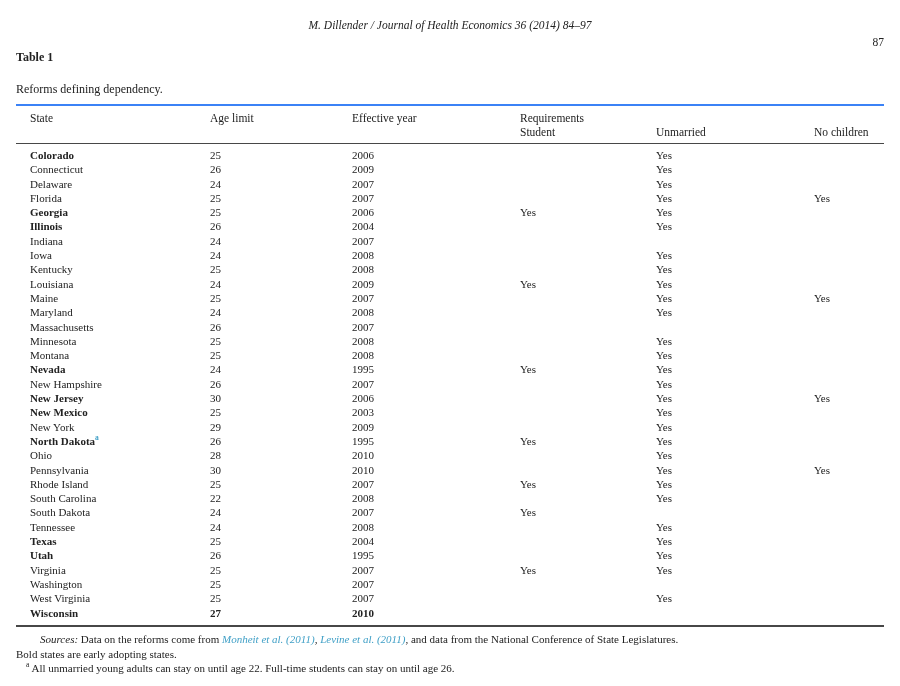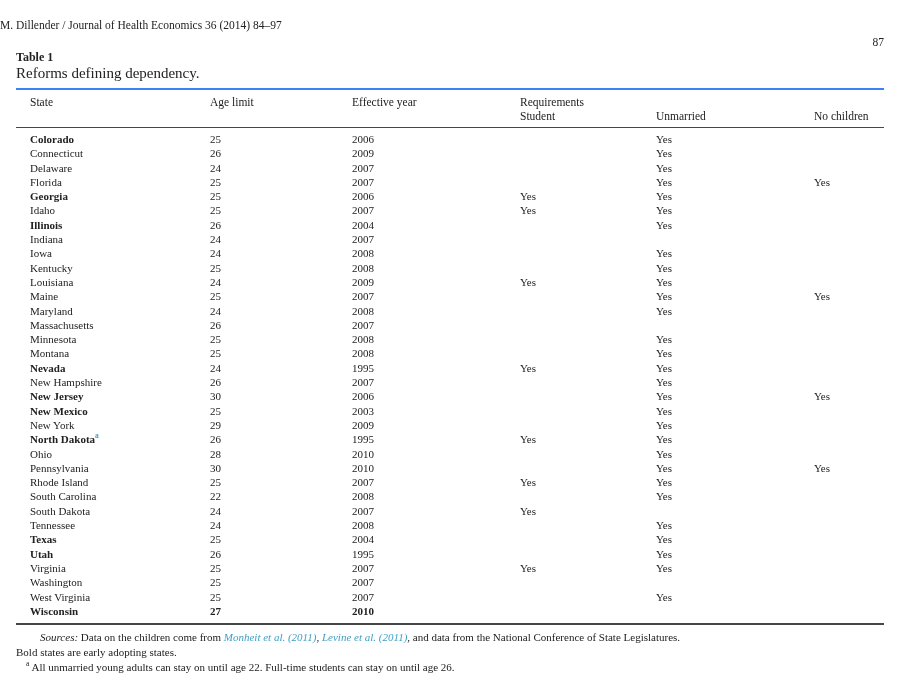--- a/index.html
+++ b/index.html
@@ -15,37 +15,39 @@
   }
   
   .running-head {
     position: relative;
     padding-top: 19px;
     height: 33px;
     font-size: 11.5px;
   }
   .rh-center {
     display: block;
+    text-align: center;
+    font-style: italic;
   }
   .rh-page {
     position: absolute;
     top: 36px;
     right: 16px;
     font-style: normal;
   }
   
   .table-label {
     margin: 18px 16px 0 16px;
     font-weight: bold;
     font-size: 12px;
     line-height: 13px;
   }
   .table-caption {
-    margin: 2px 16px 0 16px;
-    font-size: 15px;
+    margin: 18px 16px 0 16px;
+    font-size: 12px;
     line-height: 14px;
   }
   
   table.reforms {
     margin: 8px 16px 0 16px;
     width: 868px;
     border-collapse: collapse;
     table-layout: fixed;
     border-top: 2px solid #3b82f6;
     border-bottom: 2px solid #474747;
@@ -158,28 +160,20 @@
         </tr>
         <tr>
           <td class="bold">Georgia</td>
           <td>25</td>
           <td>2006</td>
           <td>Yes</td>
           <td>Yes</td>
           <td></td>
         </tr>
         <tr>
-          <td>Idaho</td>
-          <td>25</td>
-          <td>2007</td>
-          <td>Yes</td>
-          <td>Yes</td>
-          <td></td>
-        </tr>
-        <tr>
           <td class="bold">Illinois</td>
           <td>26</td>
           <td>2004</td>
           <td></td>
           <td>Yes</td>
           <td></td>
         </tr>
         <tr>
           <td>Indiana</td>
           <td>24</td>
@@ -393,18 +387,18 @@
           <td>27</td>
           <td>2010</td>
           <td></td>
           <td></td>
           <td></td>
         </tr>
       </tbody>
   </table>
 
   <div class="notes">
-    <div><span class="sources-label">Sources:</span><span> Data on the children come from </span><a class="cite-link" style="color: rgb(63, 159, 198);">Monheit et al. (2011)</a><span>, </span><a class="cite-link" style="color: rgb(63, 159, 198);">Levine et al. (2011)</a><span>, and data from the National Conference of State Legislatures.</span></div>
+    <div><span class="sources-label">Sources:</span><span> Data on the reforms come from </span><a class="cite-link" style="color: rgb(63, 159, 198);">Monheit et al. (2011)</a><span>, </span><a class="cite-link" style="color: rgb(63, 159, 198);">Levine et al. (2011)</a><span>, and data from the National Conference of State Legislatures.</span></div>
     <div>Bold states are early adopting states.</div>
     <div class="fn-line"><sup>a</sup><span> All unmarried young adults can stay on until age 22. Full-time students can stay on until age 26.</span></div>
   </div>
 
 </div>
 
 </body></html>

